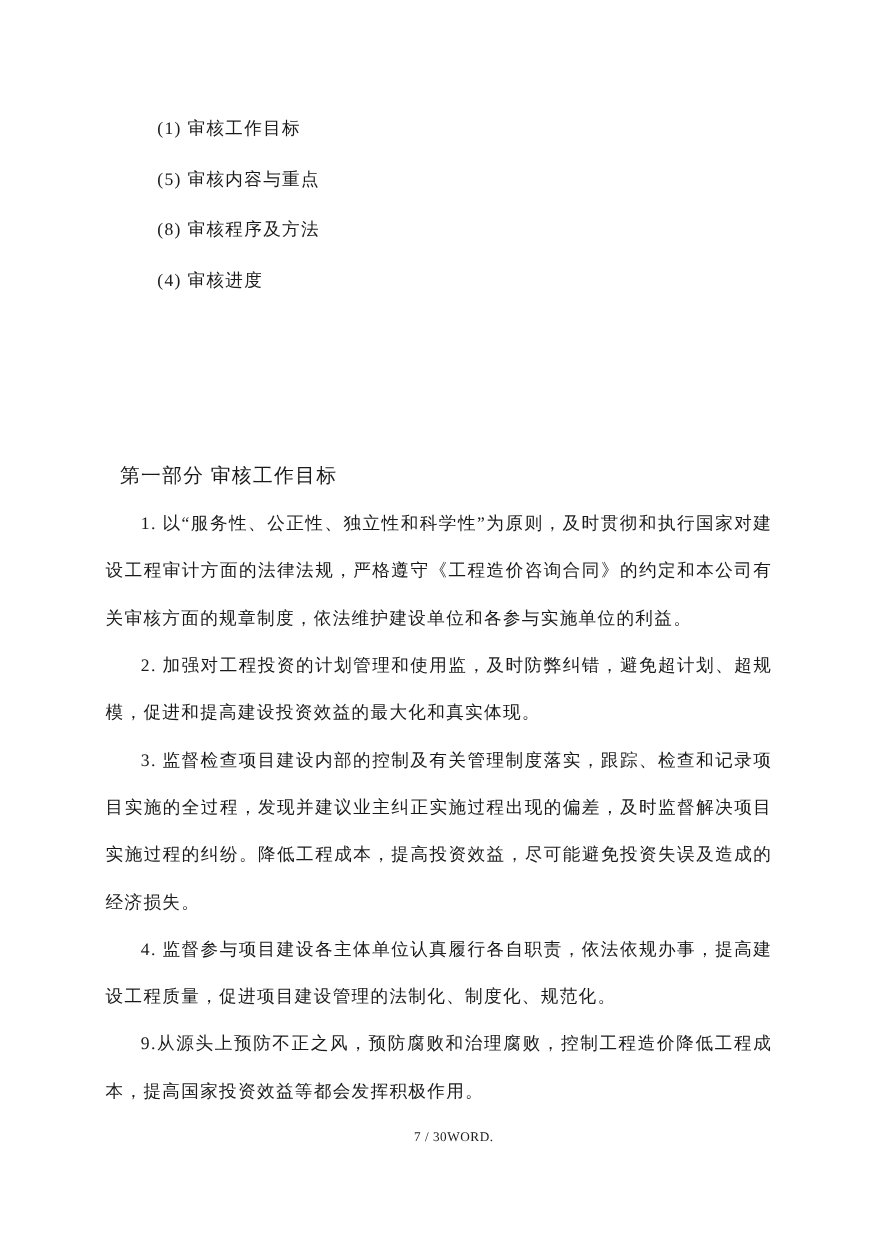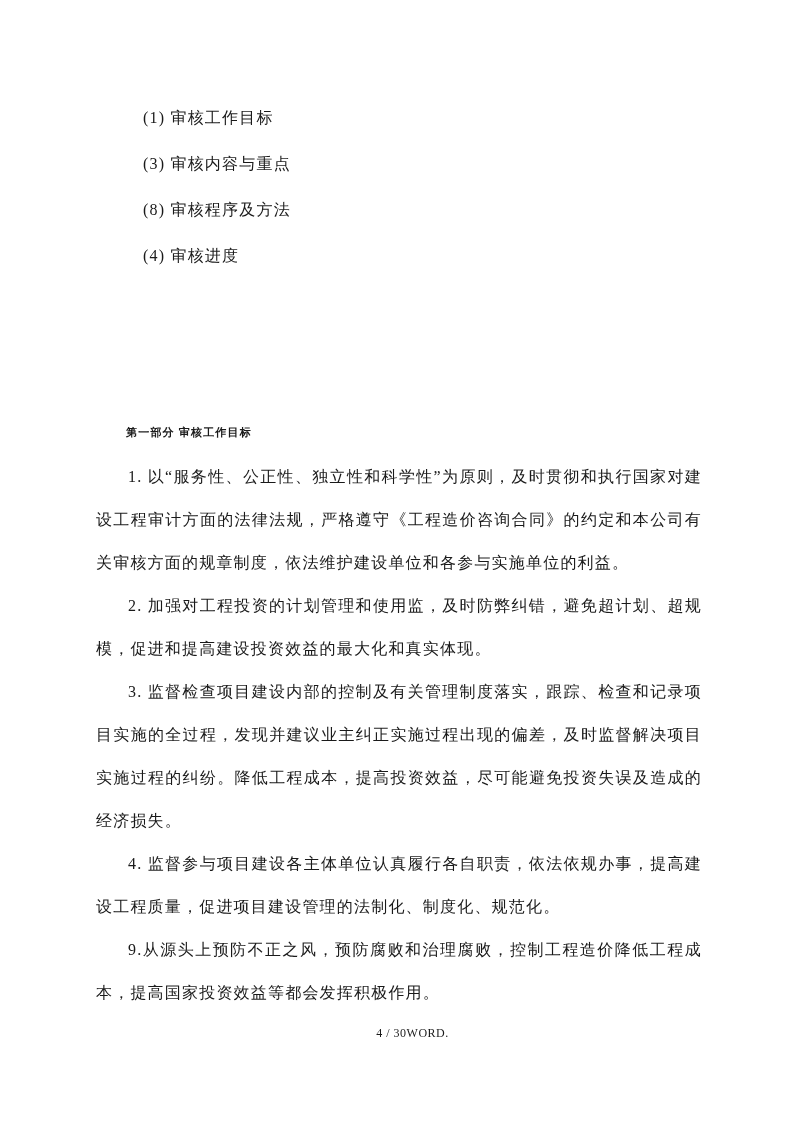--- a/index.html
+++ b/index.html
@@ -24,23 +24,23 @@
     top: 95px;
     left: 143px;
     font-size: 16px;
     line-height: 46px;
     letter-spacing: 1.2px;
     list-style: none;
   }
   .section-heading {
     position: absolute;
     top: 421px;
-    left: 126px;
-    font-size: 11px;
-    font-weight: 700;
+    left: 109px;
+    font-size: 18px;
+    font-weight: 400;
     line-height: 22px;
     letter-spacing: 1.2px;
   }
   .body-text {
     position: absolute;
     top: 455px;
     left: 96px;
     width: 606px;
     font-size: 16px;
     line-height: 43px;
@@ -62,32 +62,32 @@
     letter-spacing: 0.5px;
   }
 </style>
 </head>
 <body>
 
 <div class="page">
 
   <ul class="toc">
     <li>(1) 审核工作目标</li>
-    <li>(3) 审核内容与重点</li>
+    <li>(5) 审核内容与重点</li>
     <li>(8) 审核程序及方法</li>
     <li>(4) 审核进度</li>
   </ul>
 
   <h1 class="section-heading">第一部分 审核工作目标</h1>
 
   <div class="body-text">
     <p>1. 以“服务性、公正性、独立性和科学性”为原则，及时贯彻和执行国家对建设工程审计方面的法律法规，严格遵守《工程造价咨询合同》的约定和本公司有关审核方面的规章制度，依法维护建设单位和各参与实施单位的利益。</p>
     <p>2. 加强对工程投资的计划管理和使用监，及时防弊纠错，避免超计划、超规模，促进和提高建设投资效益的最大化和真实体现。</p>
     <p>3. 监督检查项目建设内部的控制及有关管理制度落实，跟踪、检查和记录项目实施的全过程，发现并建议业主纠正实施过程出现的偏差，及时监督解决项目实施过程的纠纷。降低工程成本，提高投资效益，尽可能避免投资失误及造成的经济损失。</p>
     <p>4. 监督参与项目建设各主体单位认真履行各自职责，依法依规办事，提高建设工程质量，促进项目建设管理的法制化、制度化、规范化。</p>
     <p>9.从源头上预防不正之风，预防腐败和治理腐败，控制工程造价降低工程成本，提高国家投资效益等都会发挥积极作用。</p>
   </div>
 
   <div class="page-footer">
-    <span>4 / 30WORD.</span>
+    <span>7 / 30WORD.</span>
   </div>
 
 </div>
 
 </body></html>

